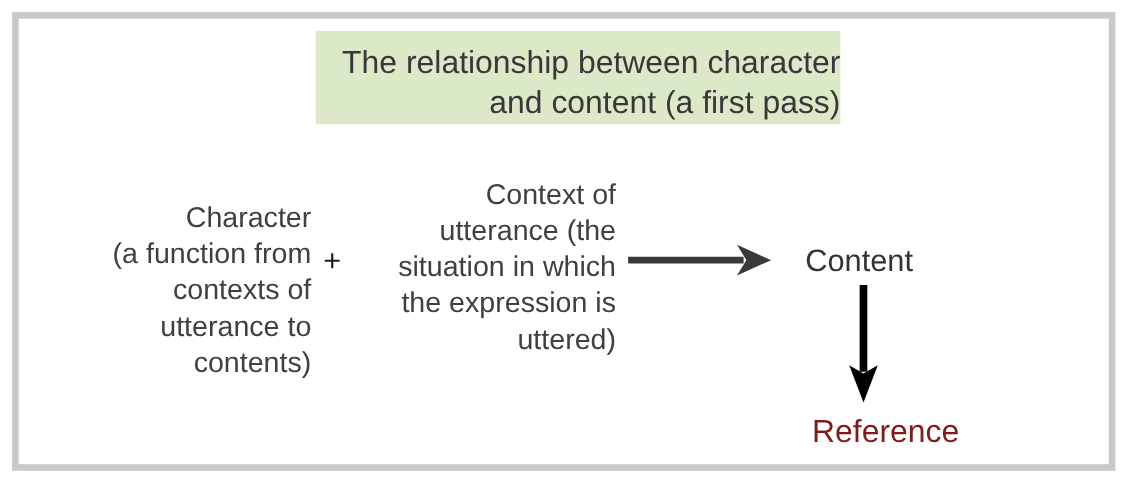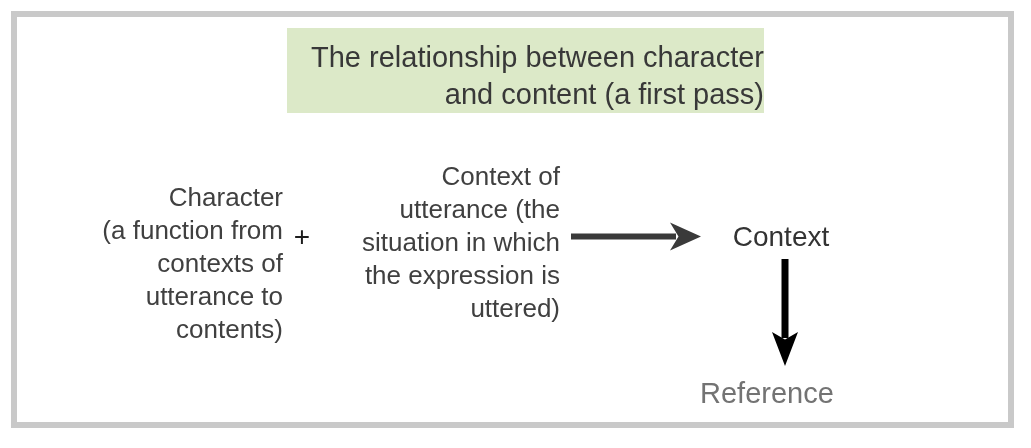--- a/index.html
+++ b/index.html
@@ -88,23 +88,23 @@
   .down-arrow {
     position: absolute;
     left: 769px;
     top: 258px;
   }
   .reference-label {
     position: absolute;
     left: 700px;
     top: 377px;
     width: 172px;
-    text-align: left;
+    text-align: right;
     font-size: 29px;
-    color: #737373;
+    color: #7f1d1d;
   }
 </style>
 </head>
 <body>
 
 <div class="frame"></div>
 
 <div class="title-box">
   <div class="title-text">The relationship between character
 and content (a first pass)</div>
@@ -122,20 +122,20 @@
 utterance (the
 situation in which
 the expression is
 uttered)</div>
 
 <svg class="right-arrow" width="133" height="31" viewBox="0 0 133 31">
   <line x1="1" y1="15.5" x2="106" y2="15.5" stroke-width="6" stroke="#3a3a3a"></line>
   <path d="M 100,1.5 L 131,15.5 L 100,29.5 L 108.5,15.5 Z" fill="#3a3a3a"></path>
 </svg>
 
-<div class="content-label">Context</div>
+<div class="content-label">Content</div>
 
 <svg class="down-arrow" width="32" height="110" viewBox="0 0 32 110">
   <line x1="16" y1="1" x2="16" y2="80" stroke-width="7" stroke="#000000"></line>
   <path d="M 3,74 L 16,108 L 29,74 L 16,81.5 Z" fill="#000000"></path>
 </svg>
 
 <div class="reference-label">Reference</div>
 
 </body></html>

